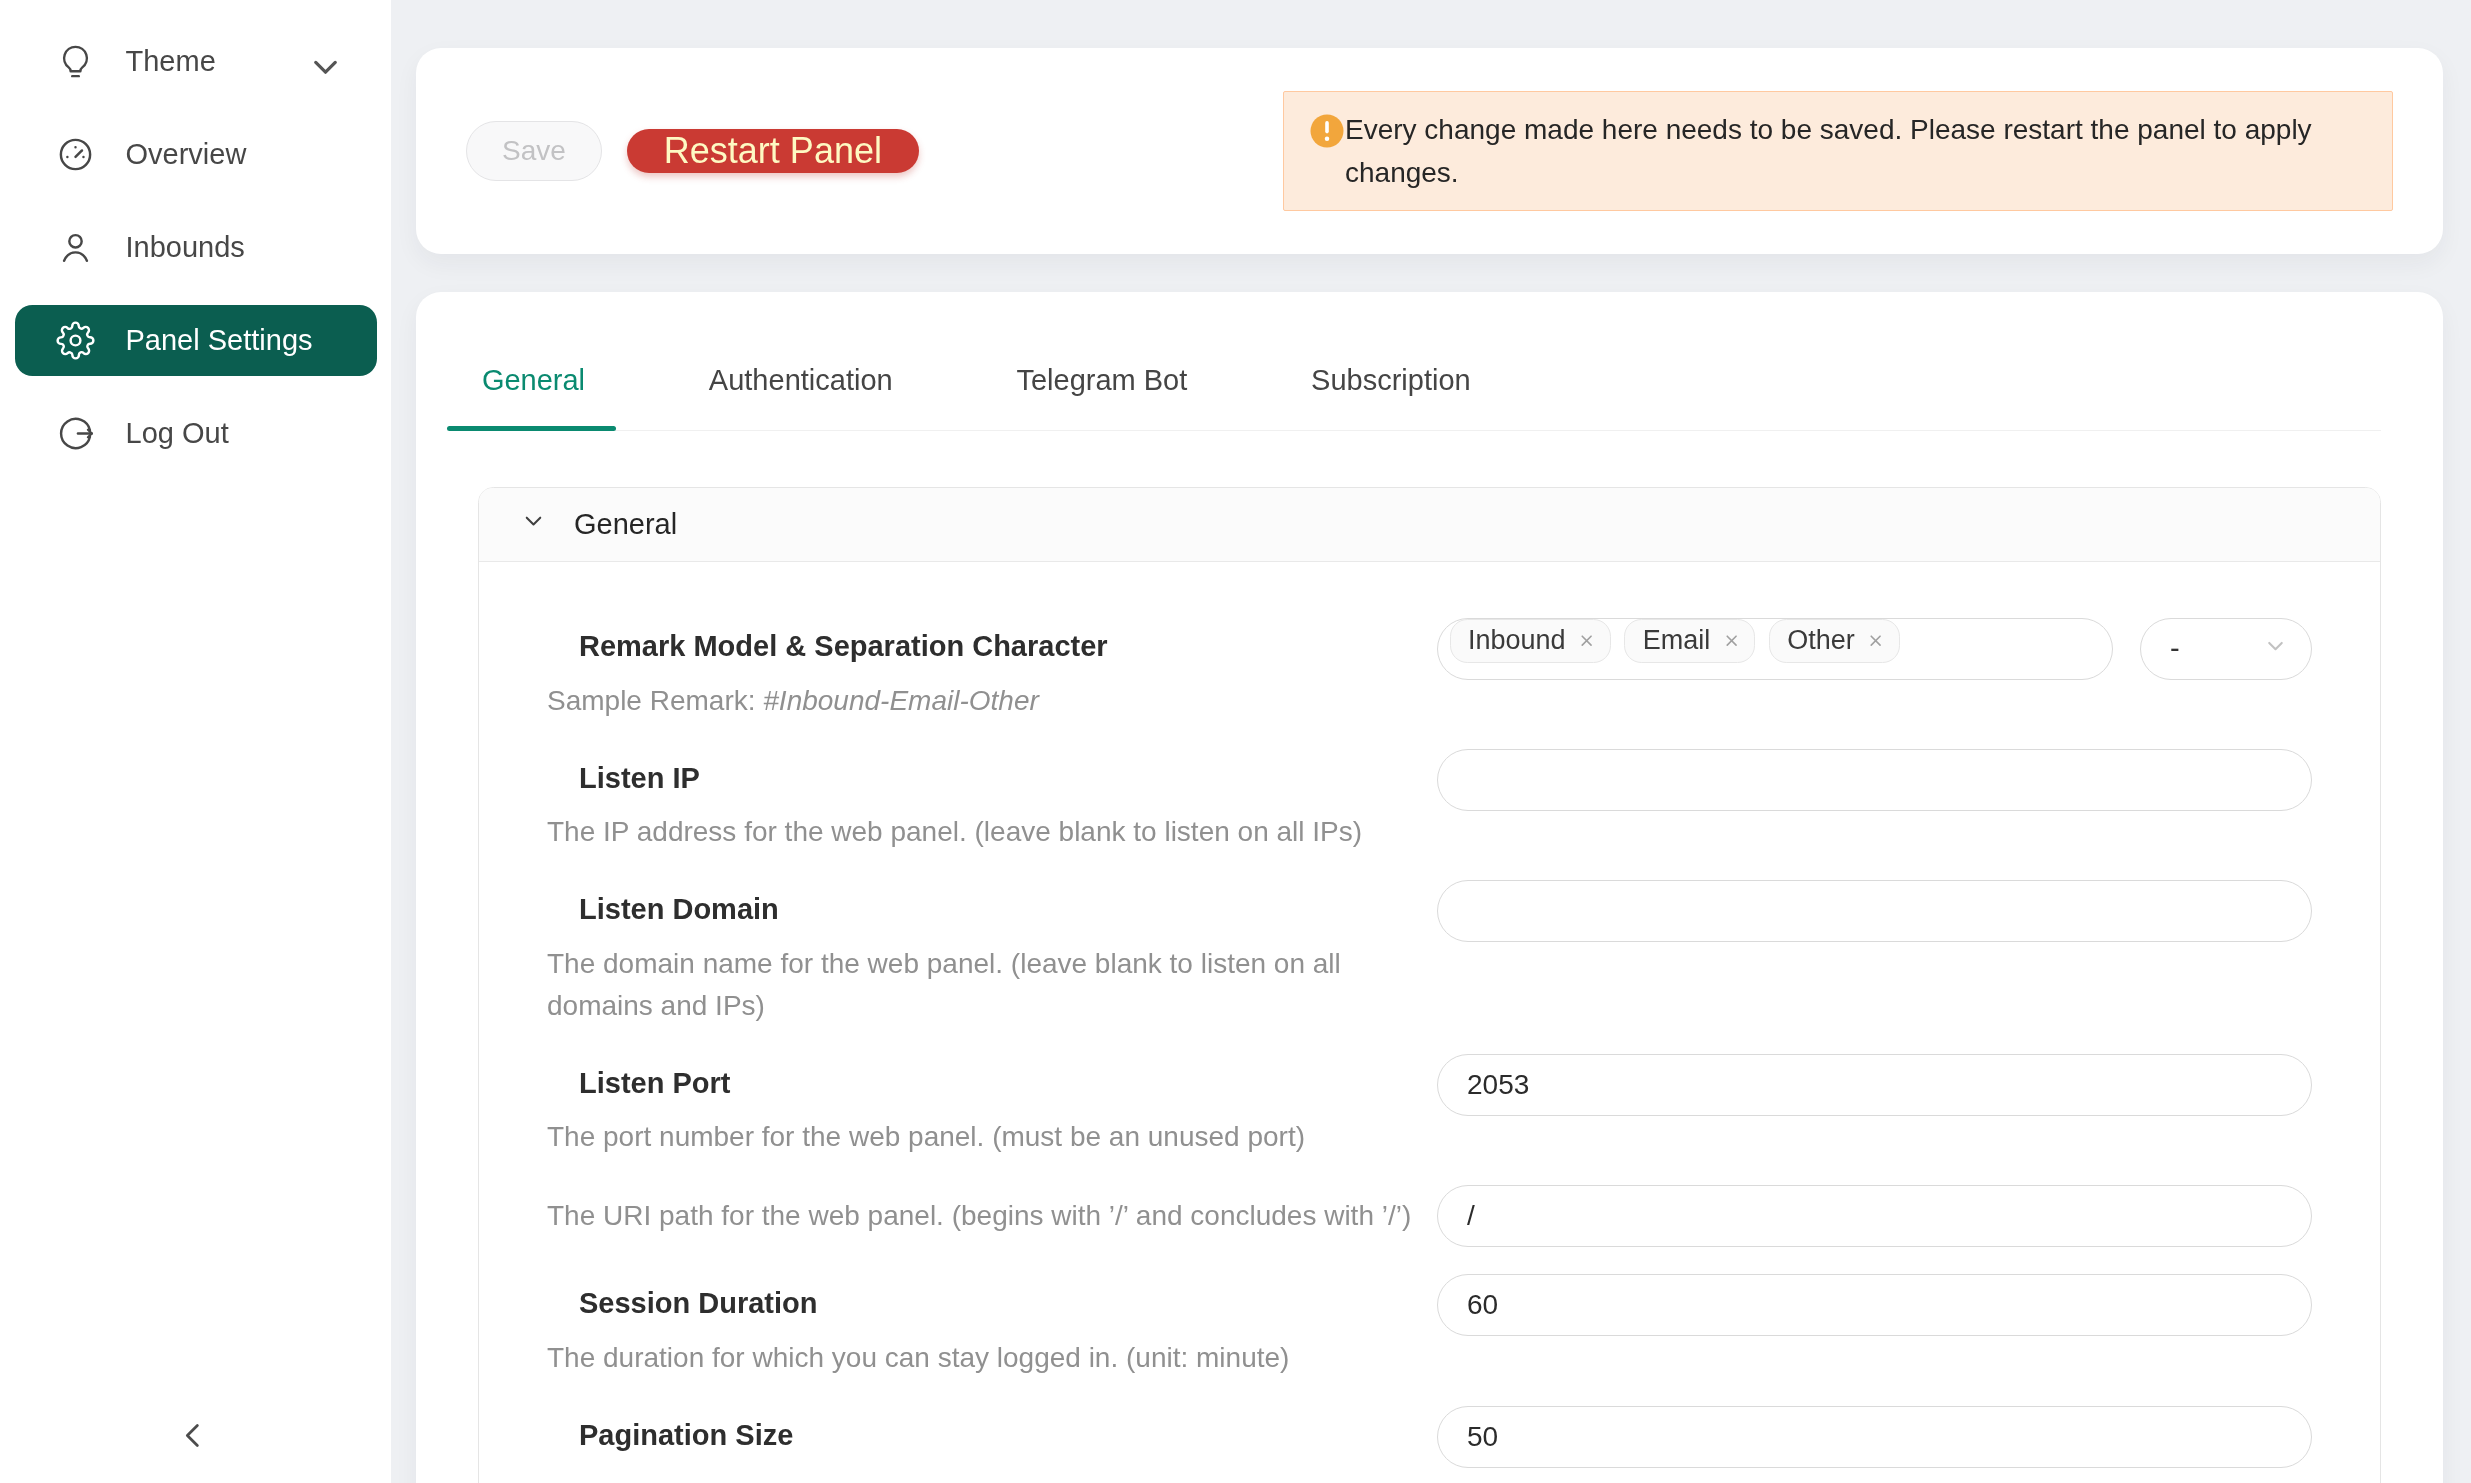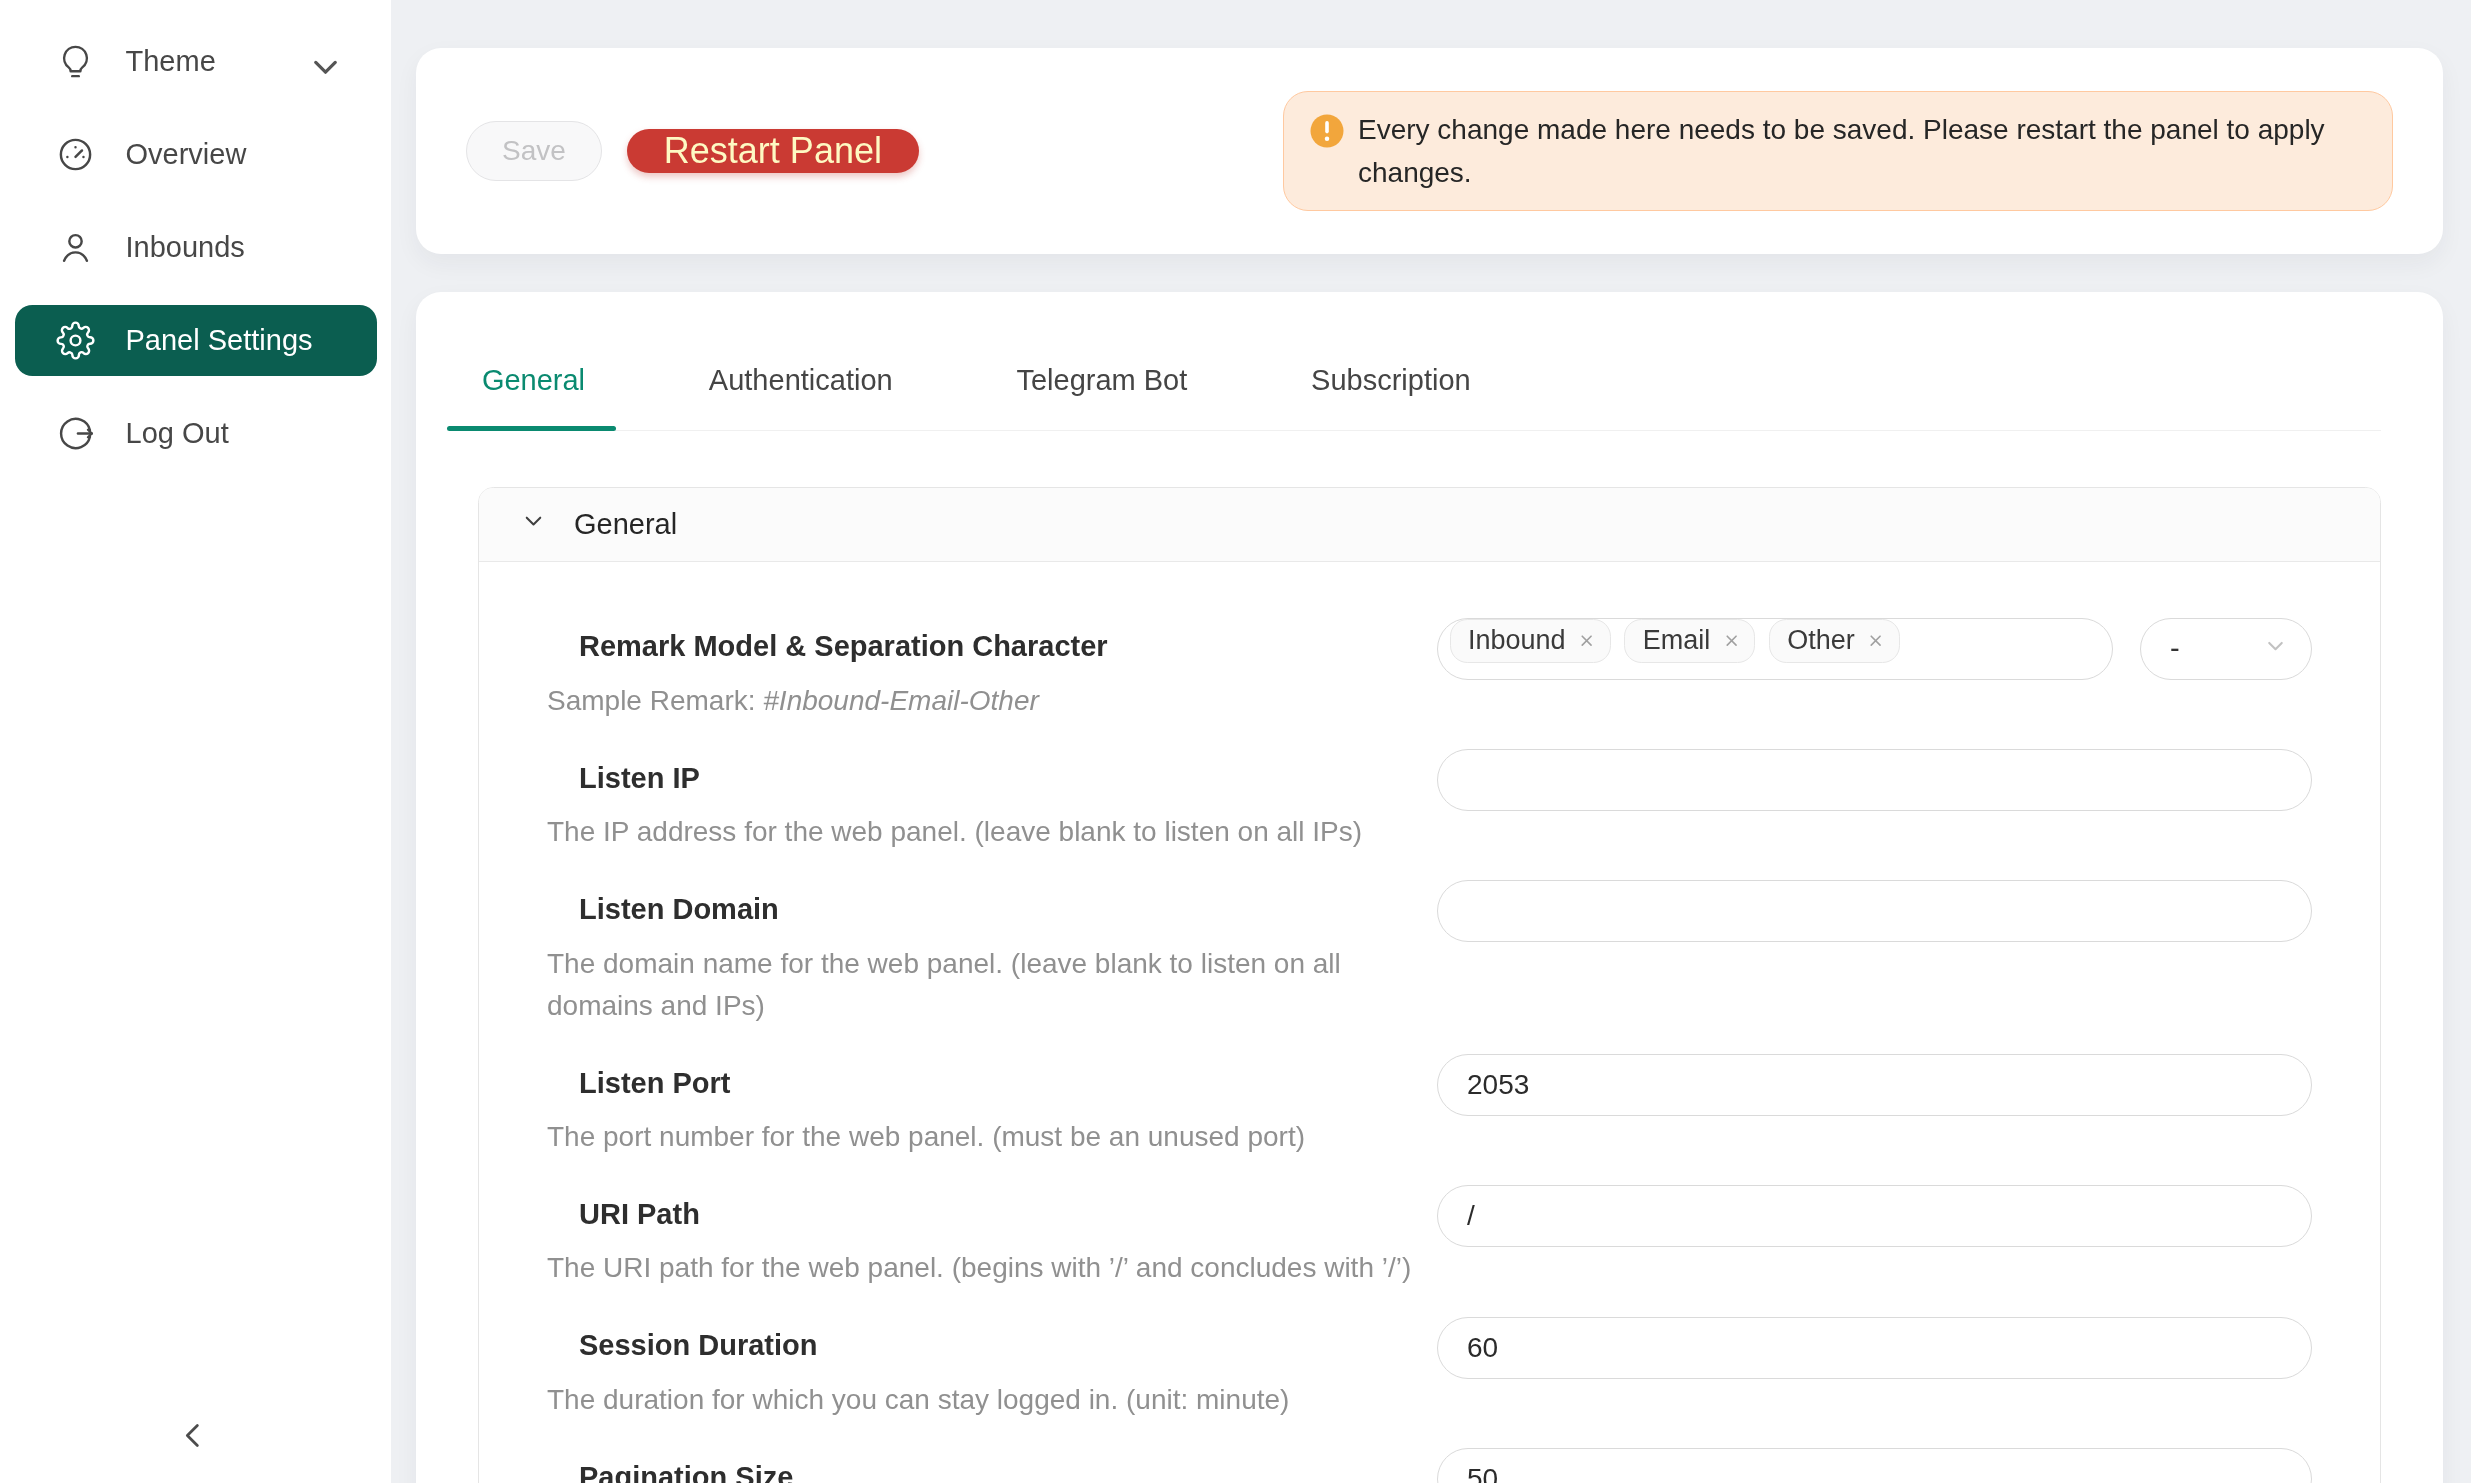--- a/index.html
+++ b/index.html
@@ -41,22 +41,22 @@
     height:60px; padding:0 35px; border-radius:30px;
     background:#f8f8f9; border:1.9px solid #e4e4e6; color:#c2c2c4; font-size:28px;
   }
   .restart-btn {
     height:44px; padding:0 37px; border-radius:31px; margin-left:25px;
     background:#ca3a33; border:none; color:#fef9c3; font-size:36px;
     box-shadow:0 3.9px 7.7px rgba(190,55,45,.28);
   }
   .alert {
     margin-left:auto; width:1110px; background:#fdebdc; border:1.9px solid #ffc9a0;
-    border-radius:25px; padding:16.4px 27px 16.4px 25px;
-    display:flex; align-items:flex-start; gap:13px;
+    border-radius:2px; padding:16.4px 27px 16.4px 25px;
+    display:flex; align-items:flex-start; gap:0;
   }
   .alert-text { font-size:28px; line-height:43px; color:#262626; max-width:985px; }
   .warn-icn { flex:none; width:36px; height:36px; margin-top:4.8px; }
   
   .maincard {
     background:#ffffff; border-radius:25px; min-height:1207px;
     box-shadow:0 9.7px 23px rgba(30,40,60,.05);
     padding:58px 62px 58px 62px;
   }
   .tabs { display:flex; border-bottom:1.9px solid #f0f0f0; }
@@ -288,21 +288,20 @@
             <div class="flabel">Listen Port</div>
             <div class="fdesc">The port number for the web panel. (must be an unused port)</div>
           </div>
           <div class="fctrl">
             <input class="fld" value="2053" style="">
           </div>
         </div>
 
         <div class="frow">
           <div class="ftext">
-            <div class="flabel">URI Path</div>
             <div class="fdesc">The URI path for the web panel. (begins with ’/’ and concludes with ’/’)</div>
           </div>
           <div class="fctrl">
             <input class="fld" value="/" style="">
           </div>
         </div>
 
         <div class="frow">
           <div class="ftext">
             <div class="flabel">Session Duration</div>

